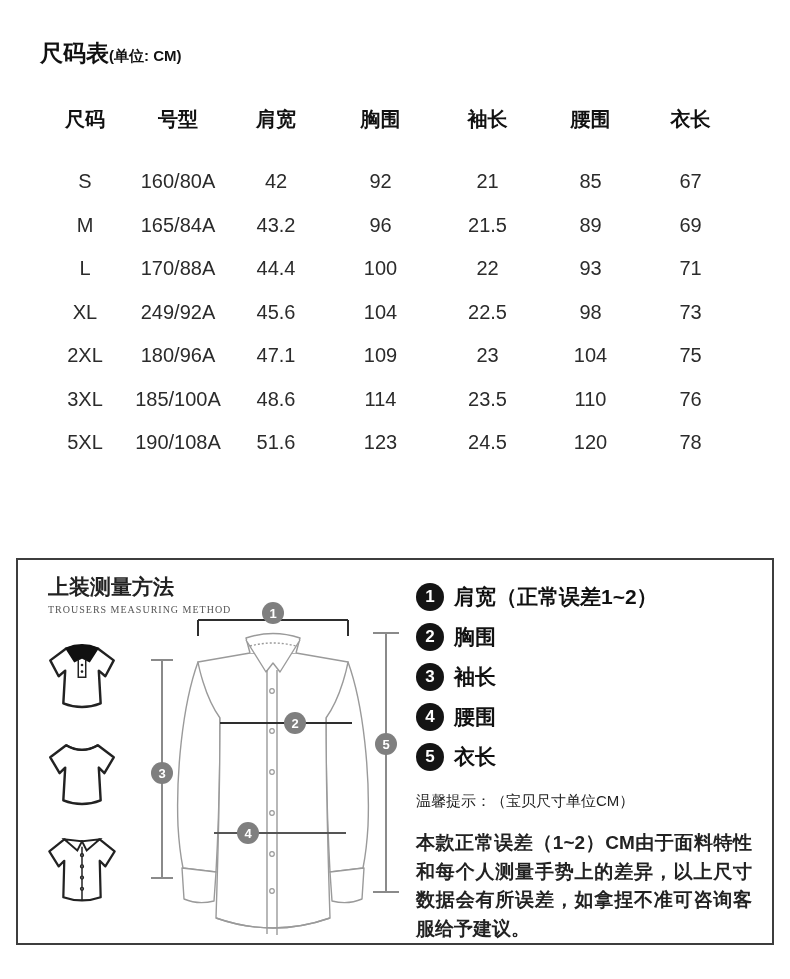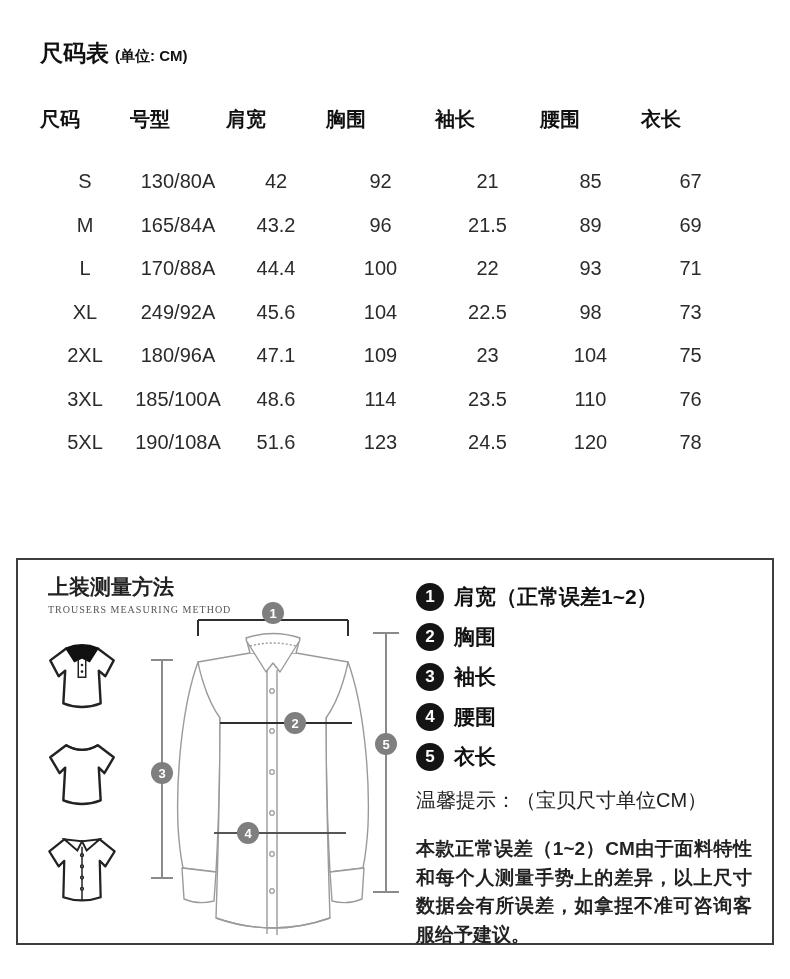--- a/index.html
+++ b/index.html
@@ -2,44 +2,44 @@
 <html><head>
 <meta charset="utf-8">
 <style>
   html,body{margin:0;padding:0;background:#fff;}
   .page{
     position:relative;width:790px;height:979px;background:#ffffff;
     font-family:"Liberation Sans","DejaVu Sans",sans-serif;color:#1a1a1a;overflow:hidden;
   }
   
   .page-title{position:absolute;left:40px;top:38px;font-size:23px;font-weight:700;color:#111;}
-  .page-title .unit{font-size:15px;font-weight:600;margin-left:6px;color:#111;}
+  .page-title .unit{font-size:15px;font-weight:600;color:#111;}
   
   .size-table{position:absolute;left:40px;top:106px;width:700px;border-collapse:collapse;table-layout:fixed;}
   .size-table col.c1{width:90px}.size-table col.c2{width:96px}.size-table col.c3{width:100px}
   .size-table col.c4{width:109px}.size-table col.c5{width:105px}.size-table col.c6{width:101px}
   .size-table col.c7{width:99px}
-  .size-table th{font-size:20px;font-weight:700;color:#111;text-align:left;padding:0 0 28px 0;line-height:26px;}
+  .size-table th{font-size:20px;font-weight:700;color:#111;text-align:center;padding:0 0 28px 0;line-height:26px;}
   .size-table td{font-size:20px;font-weight:400;color:#2b2b2b;text-align:center;height:43.5px;line-height:43.5px;padding:0;}
   
   .measure-box{position:absolute;left:16px;top:558px;width:754px;height:383px;border:2px solid #3d3d3d;background:#fff;}
   .mb-title{position:absolute;left:30px;top:14px;font-size:21px;font-weight:700;color:#222;line-height:26px;}
   .mb-subtitle{position:absolute;left:30px;top:44px;font-size:10px;font-weight:400;letter-spacing:1px;color:#555;font-family:"Liberation Serif","DejaVu Serif",serif;}
   .shirt-thumbs{position:absolute;left:22px;top:76px;width:88px;display:flex;flex-direction:column;gap:8px;}
   .thumb{width:84px;height:88px;}
   .diagram{position:absolute;left:128px;top:36px;width:262px;height:346px;}
   
   .legend{position:absolute;left:398px;top:17px;width:340px;}
   .legend-item{display:flex;align-items:center;height:40px;}
   .badge{width:28px;height:28px;border-radius:50%;background:#141414;color:#fff;font-size:17px;font-weight:700;
          display:inline-flex;align-items:center;justify-content:center;flex:0 0 28px;margin-right:10px;}
   .legend-label{font-size:21px;font-weight:700;color:#111;white-space:nowrap;}
   
   .notice{position:absolute;left:398px;top:226px;width:336px;}
-  .notice-title{font-size:20px;font-weight:500;color:#222;line-height:29px;margin-bottom:20px;}
+  .notice-title{font-size:15px;font-weight:500;color:#222;line-height:29px;margin-bottom:14px;}
   .notice-body{font-size:19px;font-weight:700;color:#222;line-height:28.5px;text-align:justify;}
   svg{display:block;}
 </style>
 </head>
 <body>
 
 <div class="page">
 
   <div class="page-title">
     <span>尺码表</span><span class="unit">(单位: CM)</span>
@@ -62,21 +62,21 @@
           <th>肩宽</th>
           <th>胸围</th>
           <th>袖长</th>
           <th>腰围</th>
           <th>衣长</th>
         </tr>
       </thead>
     <tbody>
         <tr>
           <td>S</td>
-          <td>130/80A</td>
+          <td>160/80A</td>
           <td>42</td>
           <td>92</td>
           <td>21</td>
           <td>85</td>
           <td>67</td>
         </tr>
         <tr>
           <td>M</td>
           <td>165/84A</td>
           <td>43.2</td>

